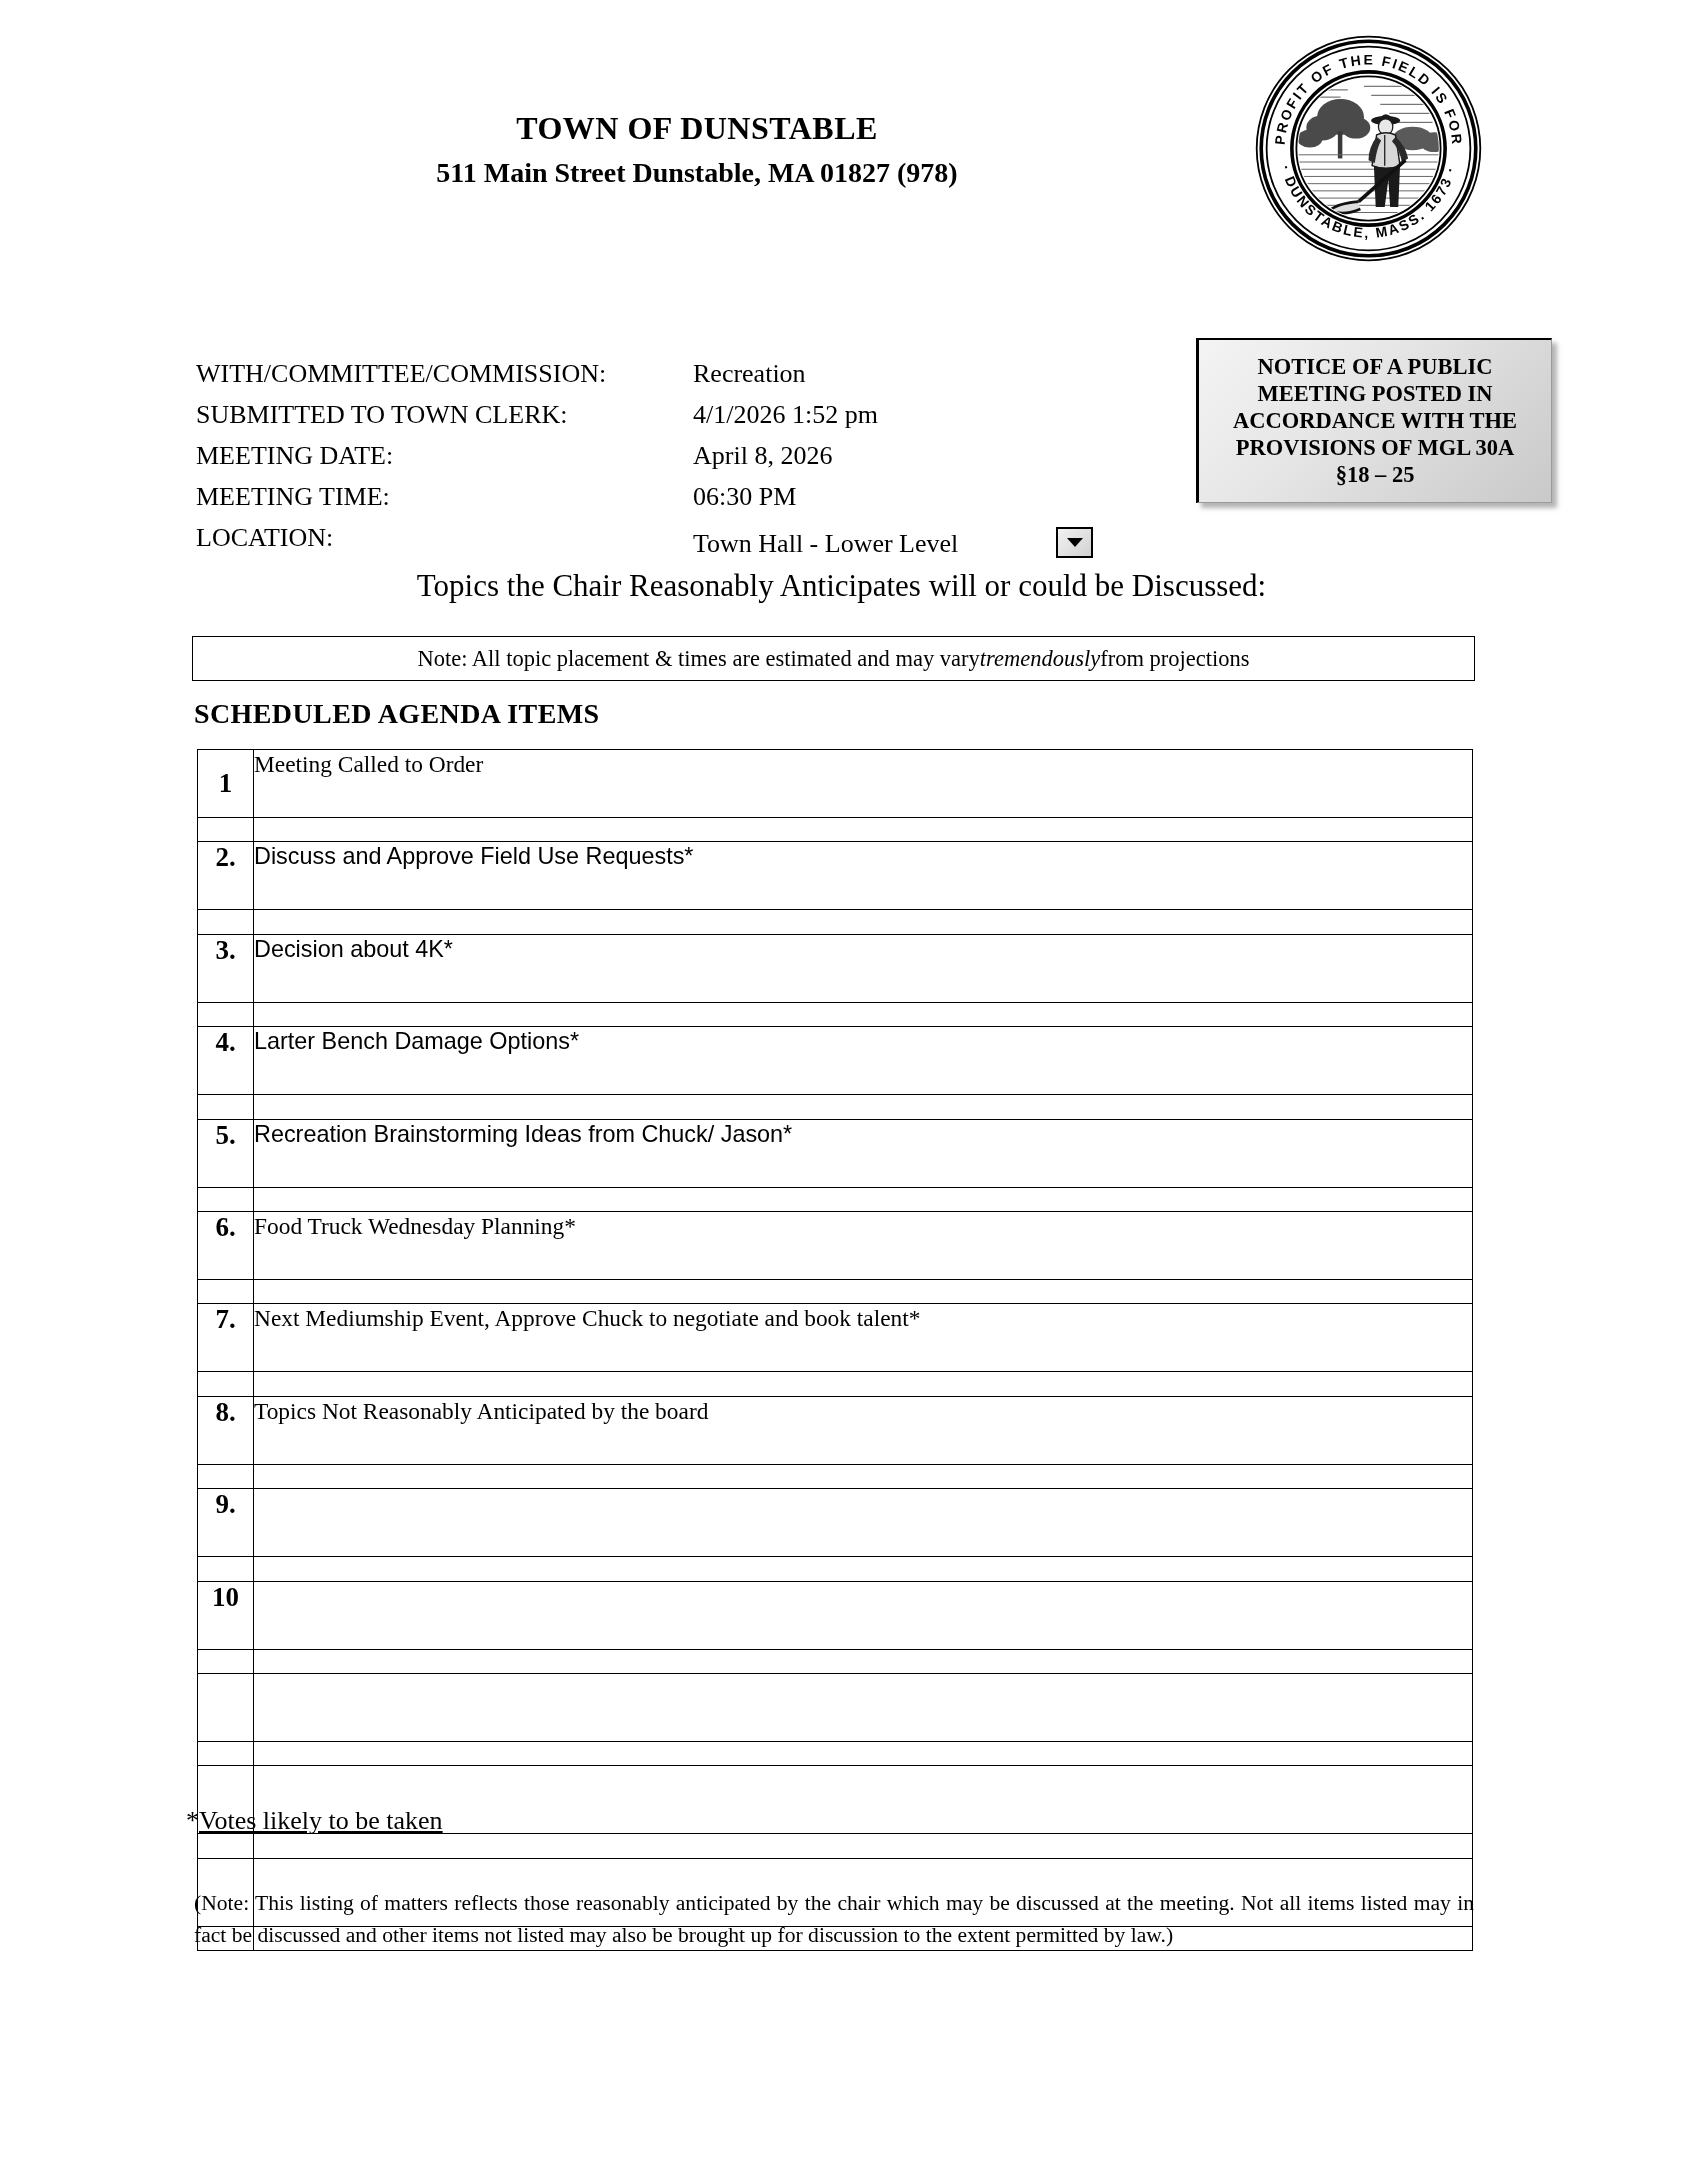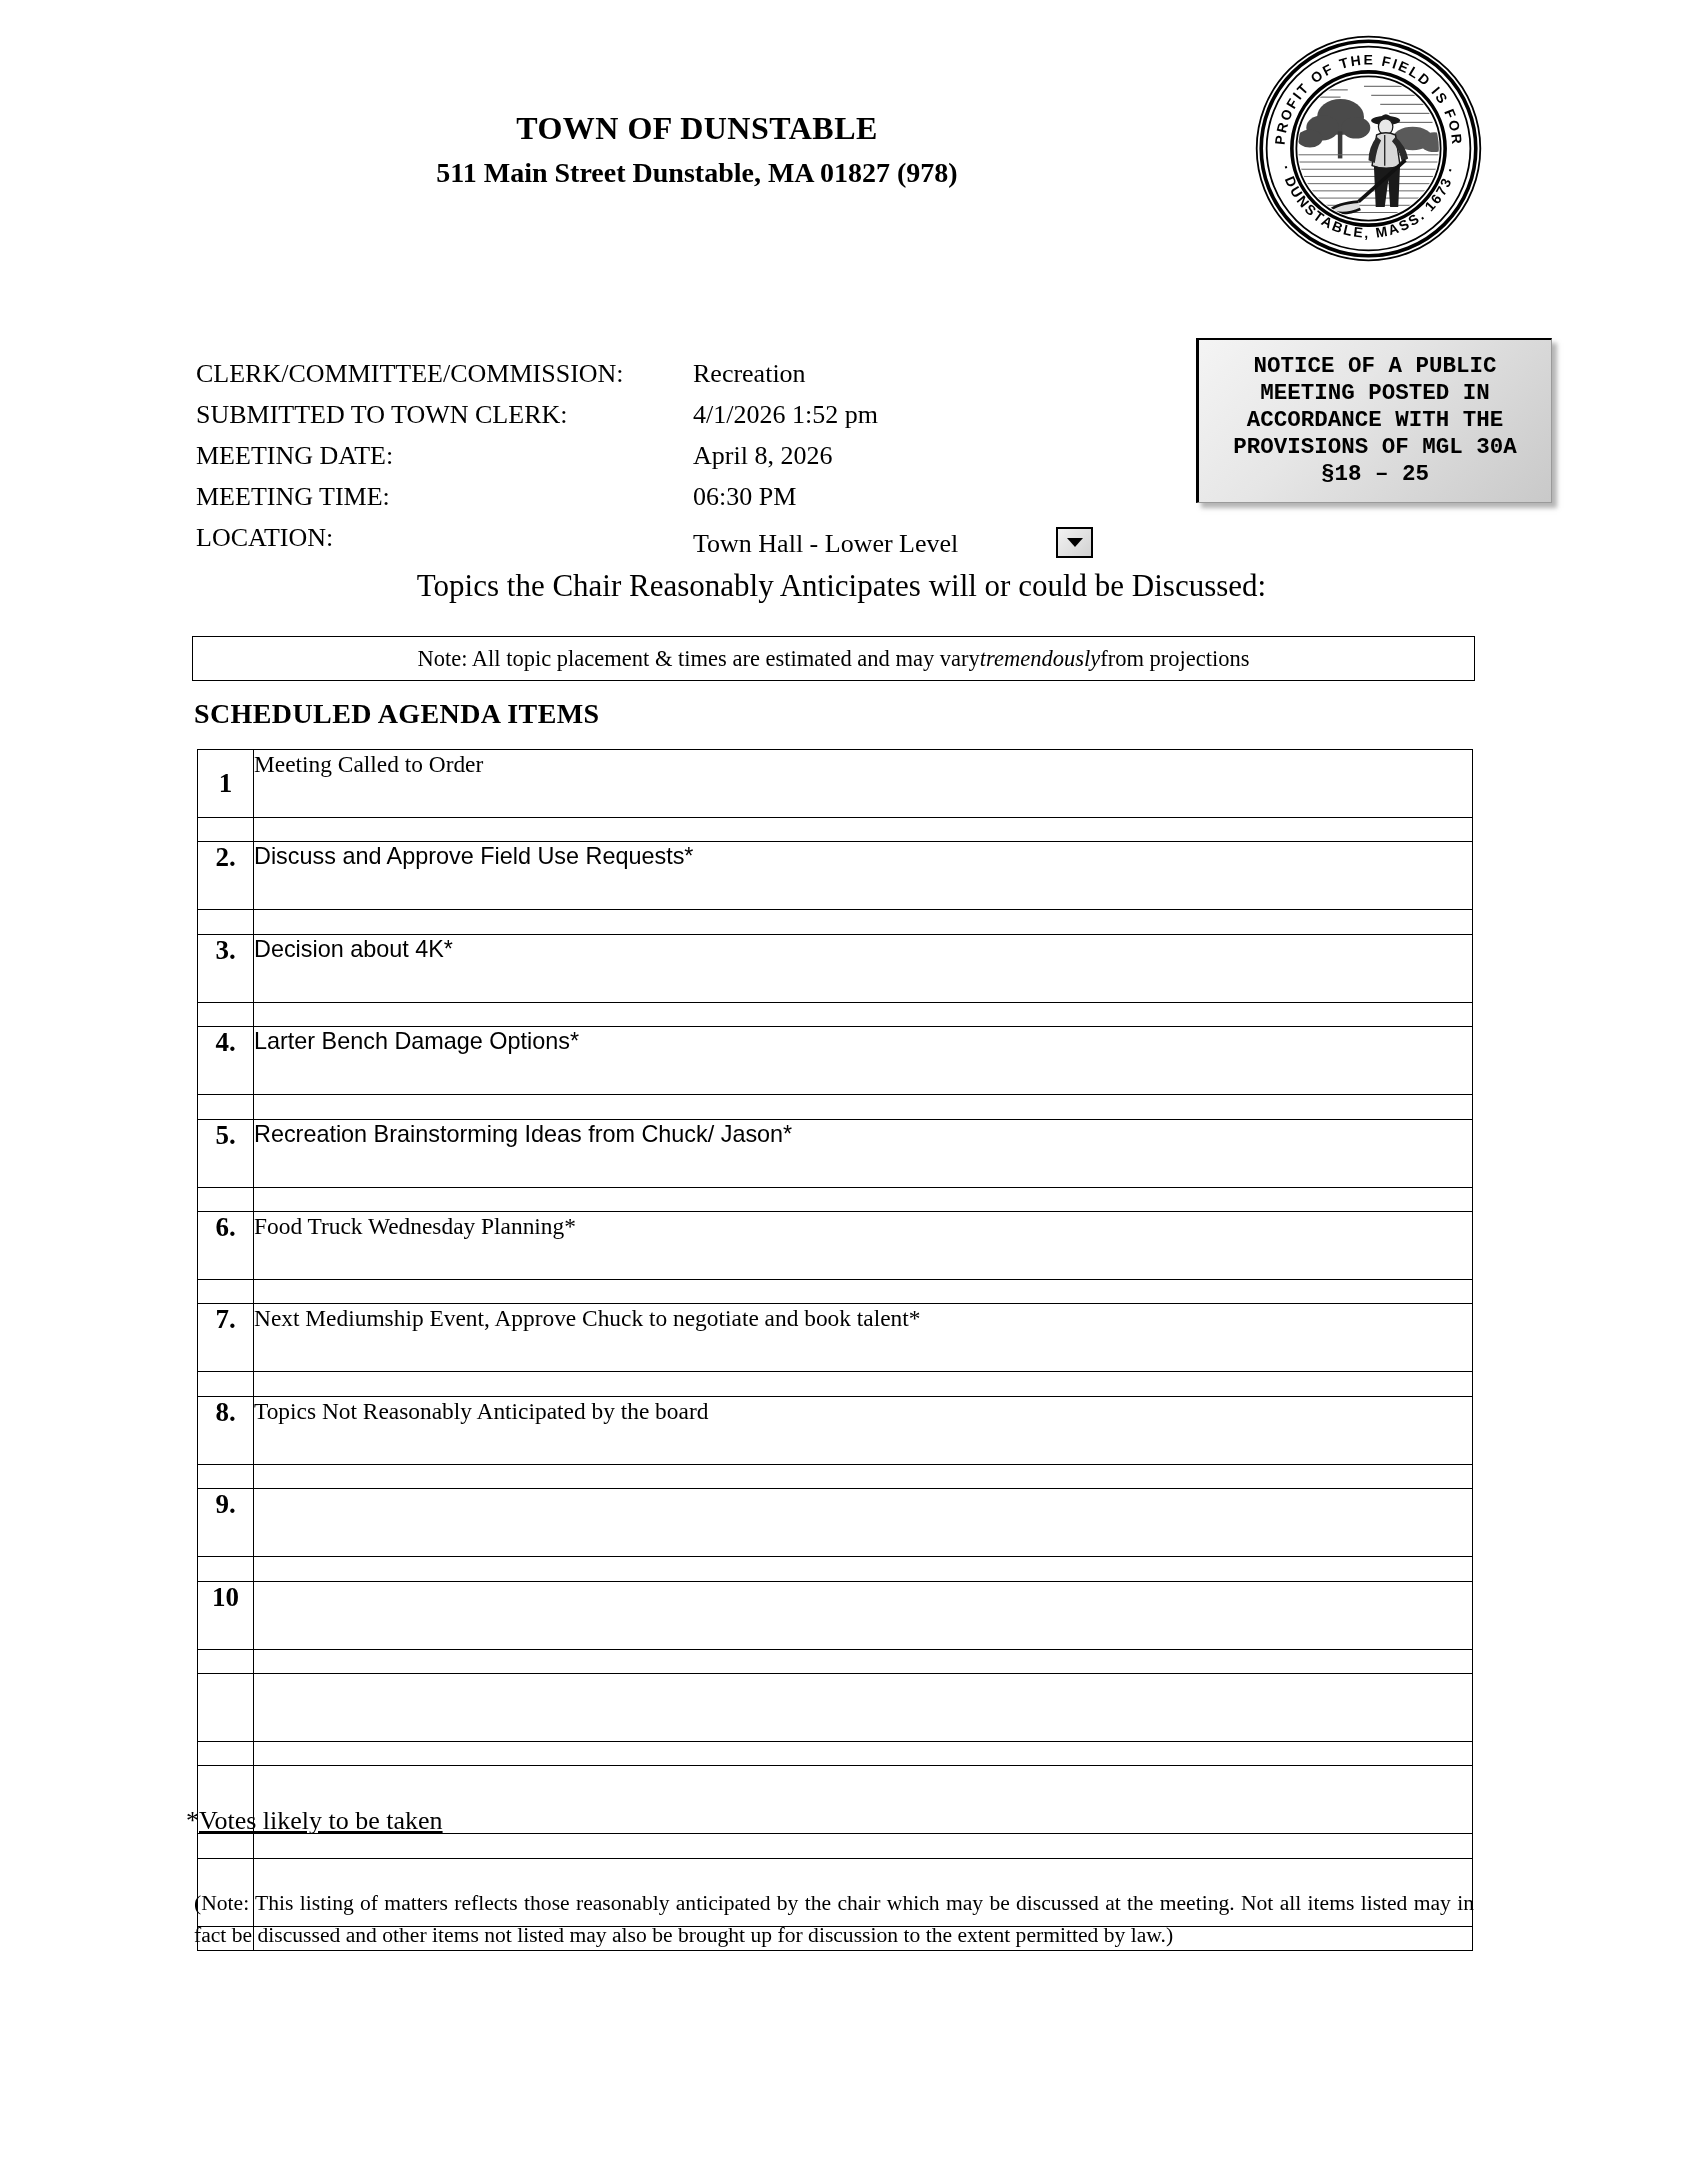--- a/index.html
+++ b/index.html
@@ -135,21 +135,21 @@
     width: 356px;
     padding: 12.6px 9px 14.4px 9px;
     box-sizing: border-box;
     border-left: 3.6px solid #000000;
     border-top: 2.7px solid #000000;
     border-right: 0.9px solid #9a9a9a;
     border-bottom: 0.9px solid #9a9a9a;
     background: linear-gradient(135deg, #f4f4f4 0%, #e6e6e6 40%, #c9c9c9 100%);
     box-shadow: 4.5px 4.5px 4.5px rgba(120,120,120,0.55);
     text-align: center;
-    font-family: Liberation Mono, monospace;
+    font-family: Liberation Serif, serif;
     font-weight: bold;
     font-size: 22.5px;
     line-height: 27px;
   }
 
   
   .note-bar {
     position: absolute;
     left: 192px;
     top: 636px;
@@ -334,21 +334,21 @@
   <div class="notice-box">
     <div>NOTICE OF A PUBLIC</div>
     <div>MEETING POSTED IN</div>
     <div>ACCORDANCE WITH THE</div>
     <div>PROVISIONS OF MGL 30A</div>
     <div>§18 – 25</div>
   </div>
 
   <div class="info-block">
     <div class="info-row">
-      <span class="info-label">CLERK/COMMITTEE/COMMISSION:</span>
+      <span class="info-label">WITH/COMMITTEE/COMMISSION:</span>
       <span class="info-value">Recreation</span>
     </div>
     <div class="info-row">
       <span class="info-label">SUBMITTED TO TOWN CLERK:</span>
       <span class="info-value">4/1/2026 1:52 pm</span>
     </div>
     <div class="info-row">
       <span class="info-label">MEETING DATE:</span>
       <span class="info-value">April 8, 2026</span>
     </div>

